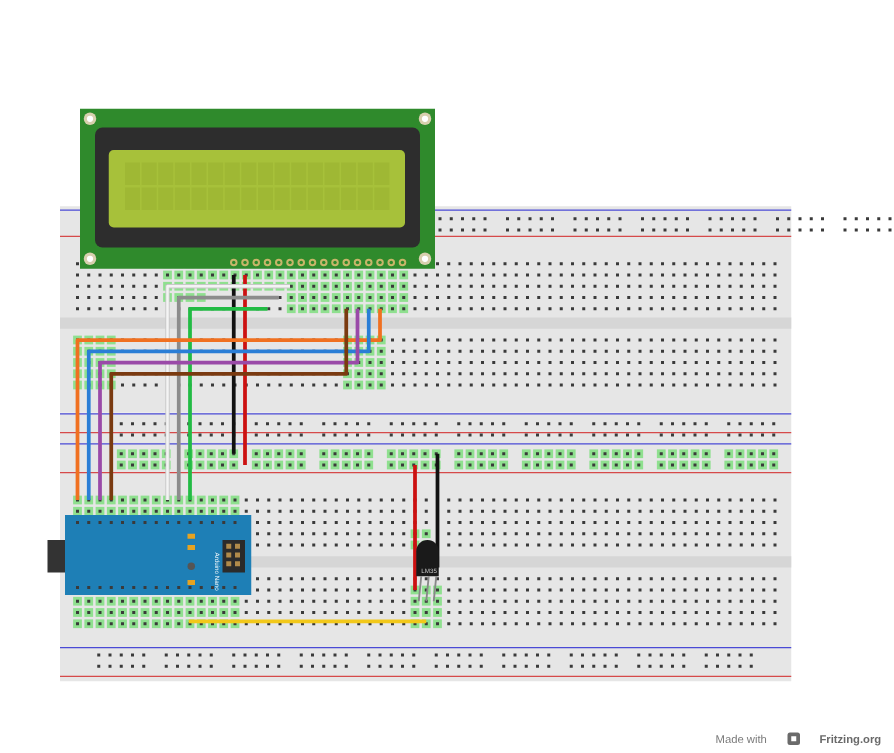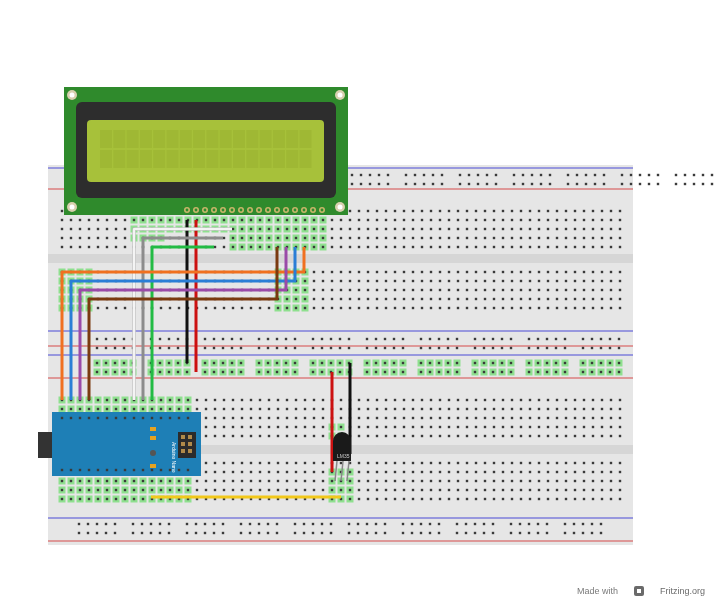--- a/index.html
+++ b/index.html
@@ -1,19 +1,19 @@
 <!DOCTYPE html>
 <html><head>
 <meta charset="utf-8">
 <style>
   html,body{margin:0;padding:0;background:#ffffff;}
   body{width:715px;height:602px;position:relative;overflow:hidden;font-family:"Liberation Sans",sans-serif;}
   #stage{position:absolute;left:0;top:0;width:715px;height:602px;}
   .credit{position:absolute;right:10px;bottom:6px;font-size:9px;color:#7a7a7a;display:flex;align-items:center;gap:16px;}
-  .credit .brand{font-weight:normal;color:#6a6a6a;}
+  .credit .brand{font-weight:bold;color:#6a6a6a;}
   .credit .logo{width:10px;height:10px;background:#6a6a6a;border-radius:2px;position:relative;display:inline-block;}
   .credit .logo::after{content:"";position:absolute;left:3px;top:3px;width:4px;height:4px;background:#fff;}
 </style>
 </head>
 <body>
 
 <svg id="stage" width="715" height="602" viewBox="0 0 715 602" xmlns="http://www.w3.org/2000/svg">
     <g>
       <rect x="48" y="165" width="585" height="165" fill="#e6e6e6"></rect>
       <line x1="48" y1="168" x2="633" y2="168" stroke="#4a4ad6" stroke-width="1"></line>

